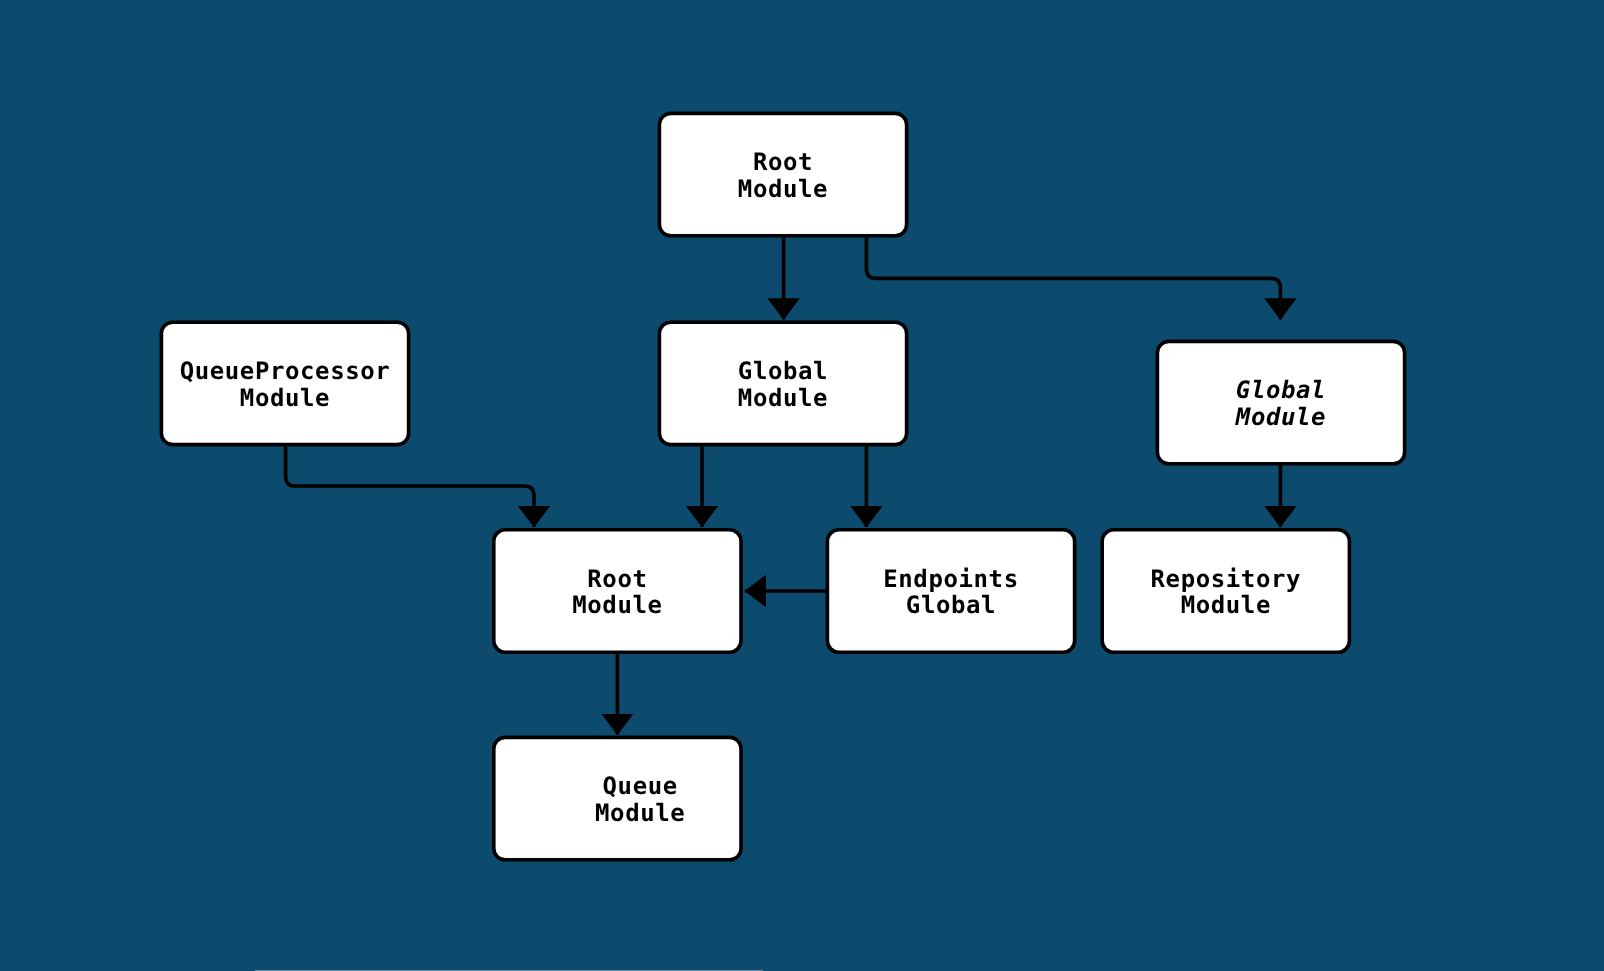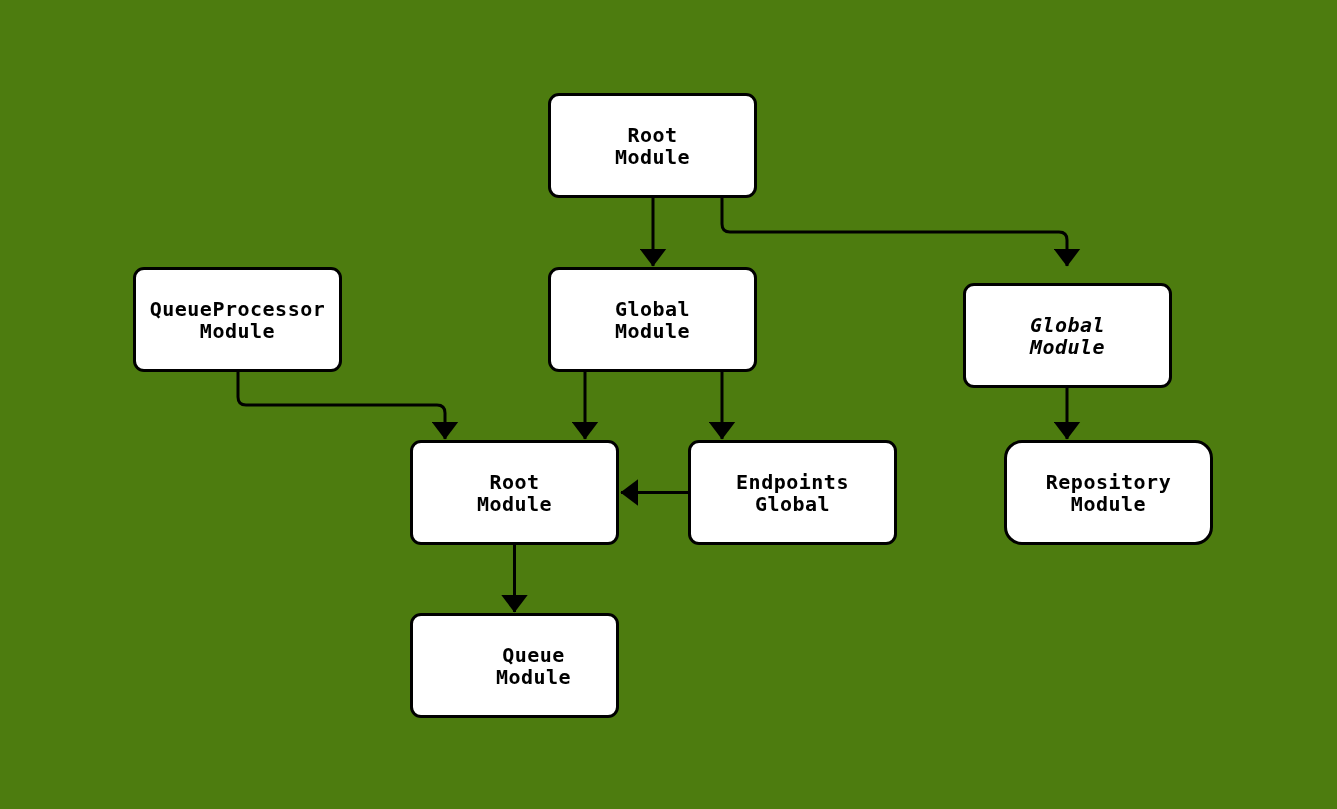--- a/index.html
+++ b/index.html
@@ -4,21 +4,21 @@
 <style>
   html, body {
     margin: 0;
     padding: 0;
     background: #ffffff;
   }
   .canvas {
     position: relative;
     width: 1337px;
     height: 809px;
-    background: #4d7c0f;
+    background: #0c4a6e;
     font-family: "DejaVu Sans Mono", monospace;
     overflow: hidden;
   }
   .edges {
     position: absolute;
     left: 0;
     top: 0;
     width: 1337px;
     height: 809px;
   }
@@ -94,21 +94,21 @@
   <div class="node" style="left:410px; top:440px;">
     <span class="node-label">Root
 Module</span>
   </div>
 
   <div class="node" style="left:688px; top:440px;">
     <span class="node-label">Endpoints
 Global</span>
   </div>
 
-  <div class="node" style="left:1004px; top:440px;border-radius:18px;">
+  <div class="node" style="left:917px; top:440px;">
     <span class="node-label">Repository
 Module</span>
   </div>
 
   <div class="node" style="left:410px; top:613px;padding-left:38px;">
     <span class="node-label">Queue
 Module</span>
   </div>
 
 </div>

